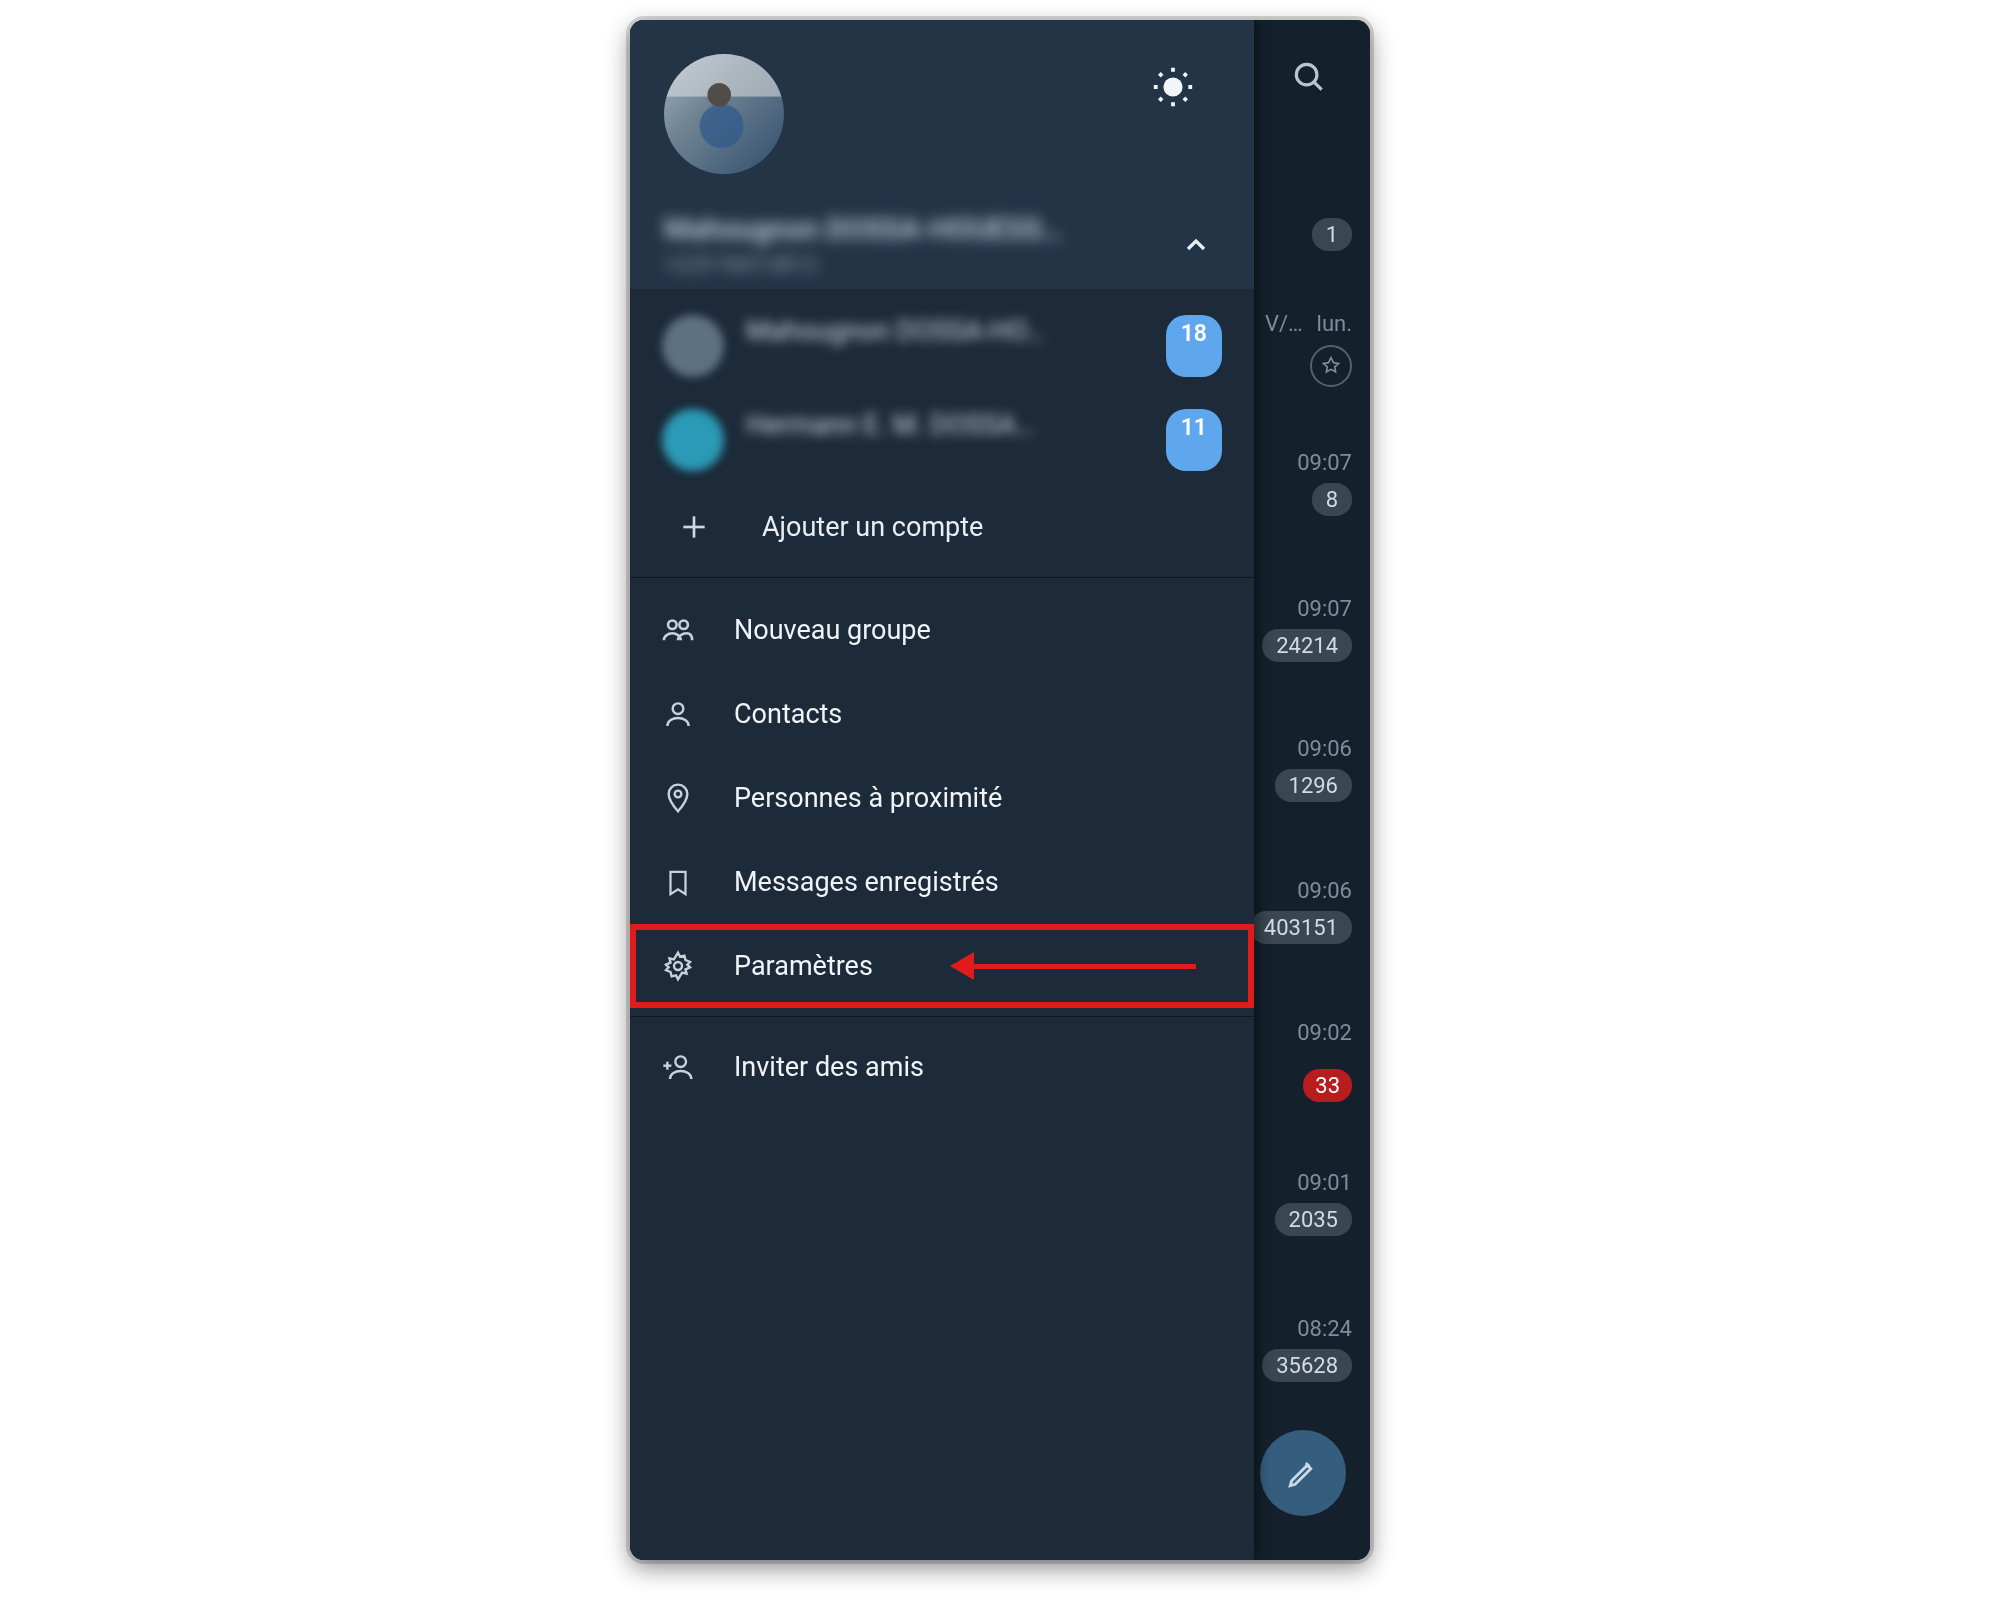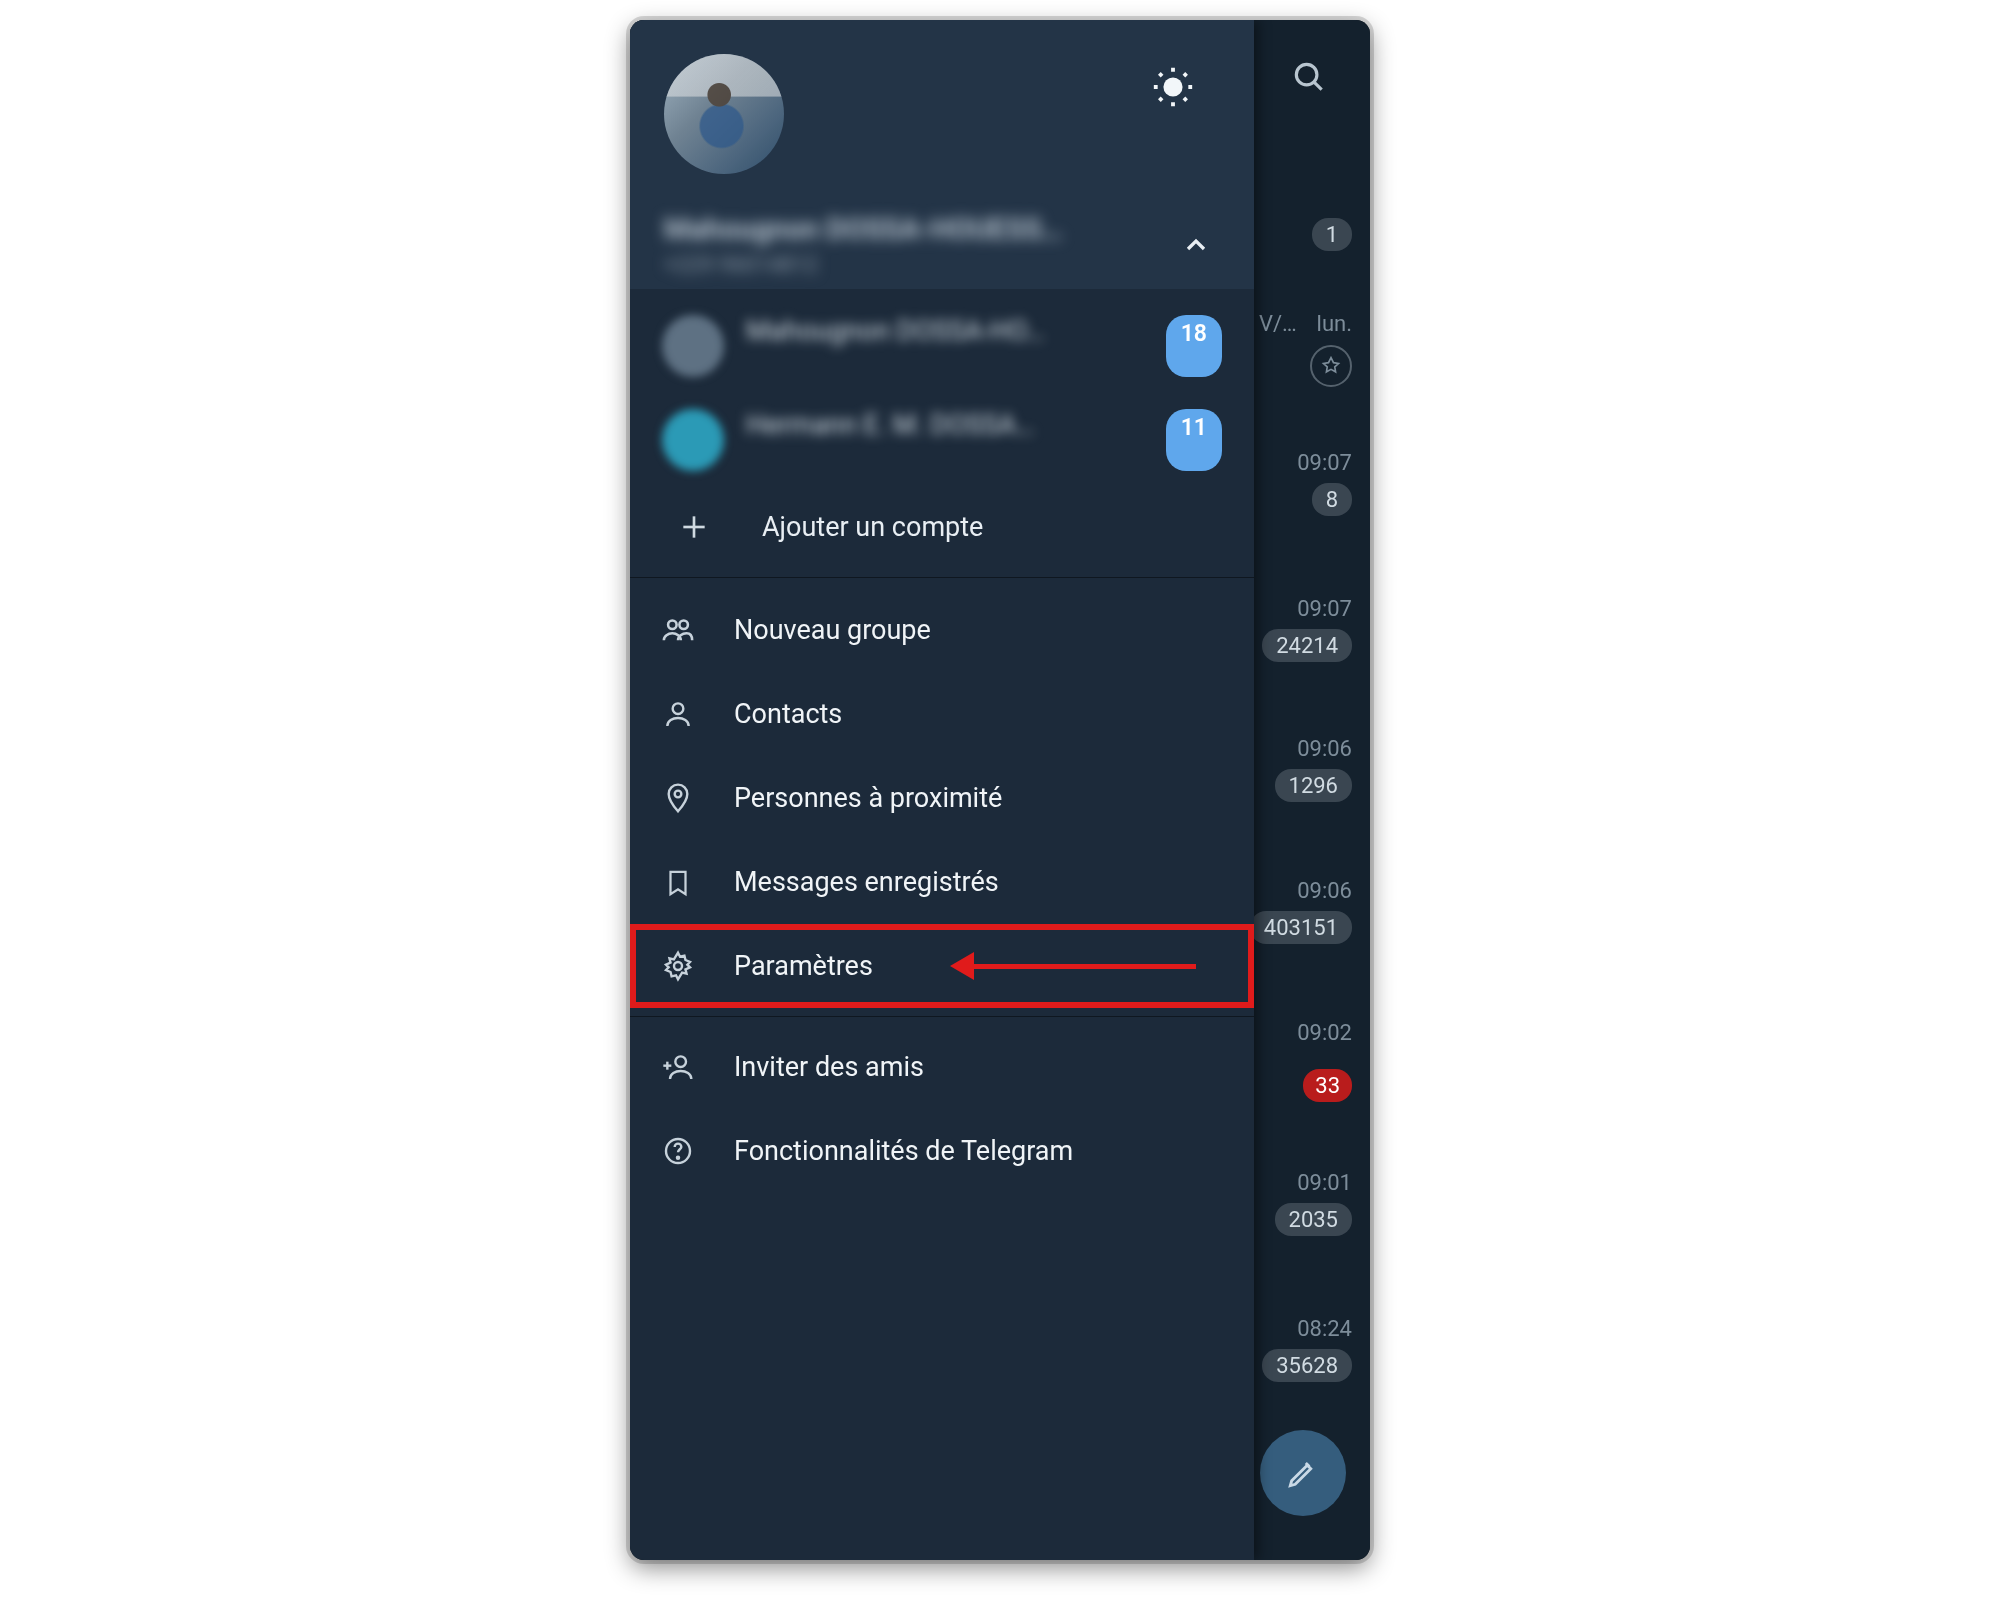--- a/index.html
+++ b/index.html
@@ -204,21 +204,21 @@
           <circle cx="10.5" cy="10.5" r="6.5"></circle>
           <line x1="20" y1="20" x2="15.2" y2="15.2"></line>
         </svg>
     </div>
 
     <div class="row" style="top:190px">
       <span class="badge-gray">1</span>
     </div>
     <div class="row" style="top:290px">
       <span class="vdots time">V/…</span>
-      <span class="time" style="margin-left:14px">lun.</span>
+      <span class="time" style="margin-left:8px">lun.</span>
       <div class="pin">
         <svg width="20" height="20" viewBox="0 0 24 24" fill="none" stroke="#7d8d9a" stroke-width="2">
             <path d="M12 2l3 6 6 1-4.5 4 1 6-5.5-3-5.5 3 1-6L3 9l6-1z"></path>
           </svg>
       </div>
     </div>
 
     <div class="row" style="top:430px">
       <div class="time">09:07</div>
       <span class="badge-gray">8</span>
@@ -372,25 +372,15 @@
         <span class="icn">
           <svg width="32" height="32" viewBox="0 0 24 24" fill="none" stroke="currentColor" stroke-width="1.8">
               <circle cx="14" cy="8" r="4"></circle>
               <path d="M6 21c0-4 4-6 8-6s8 2 8 6"></path>
               <line x1="4" y1="8" x2="4" y2="14"></line>
               <line x1="1" y1="11" x2="7" y2="11"></line>
             </svg>
         </span>
         <span>Inviter des amis</span>
       </div>
-      <div class="mi">
-        <span class="icn">
-          <svg width="32" height="32" viewBox="0 0 24 24" fill="none" stroke="currentColor" stroke-width="1.8">
-              <circle cx="12" cy="12" r="9"></circle>
-              <path d="M9.5 9a2.5 2.5 0 115 0c0 1.5-2.5 2-2.5 4"></path>
-              <circle cx="12" cy="17" r="0.8" fill="currentColor"></circle>
-            </svg>
-        </span>
-        <span>Fonctionnalités de Telegram</span>
-      </div>
     </div>
   </div>
 </div>
 
 </body></html>

